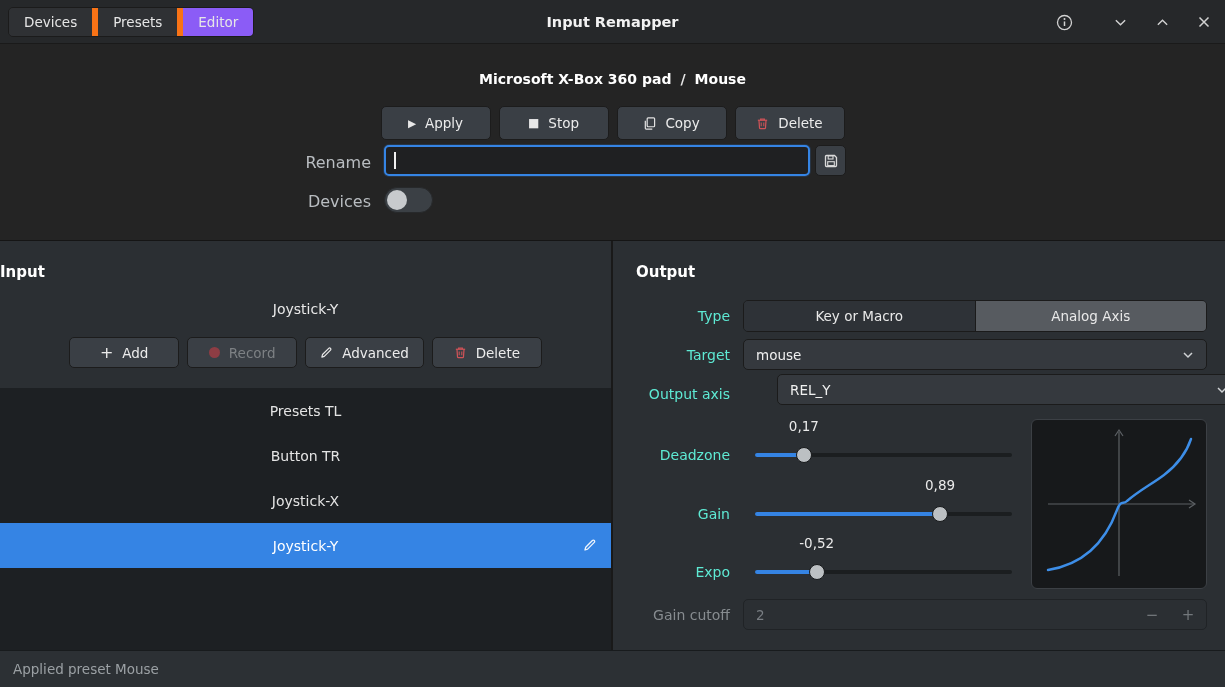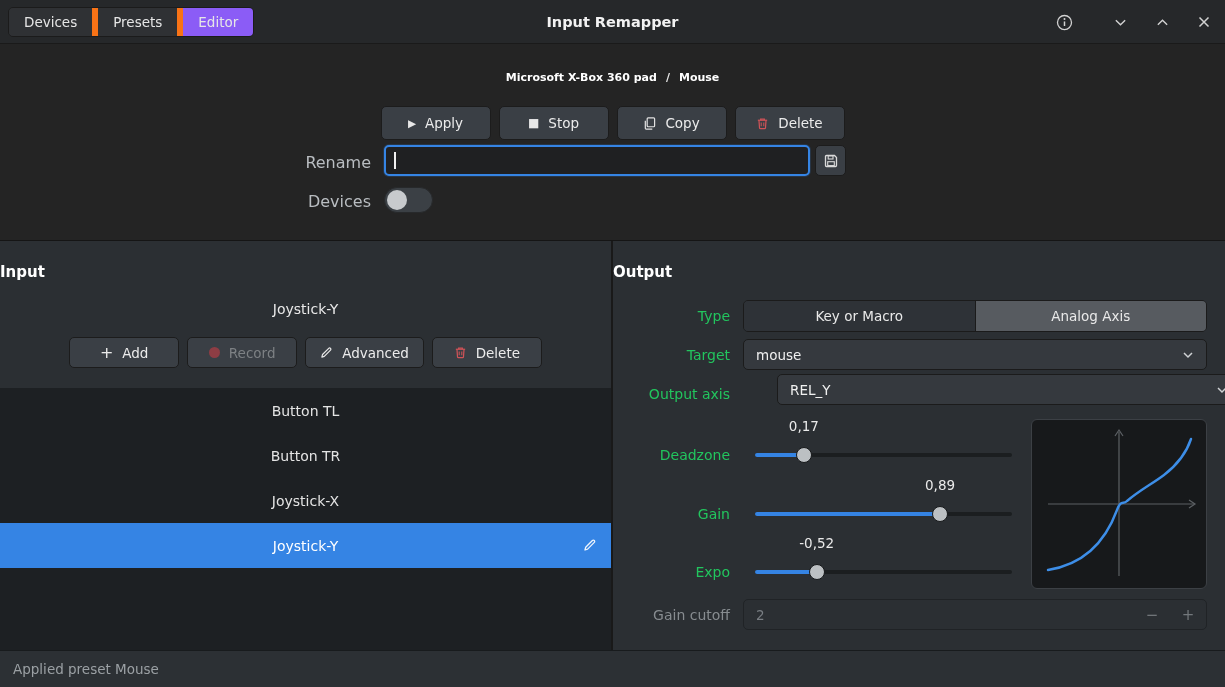--- a/index.html
+++ b/index.html
@@ -23,21 +23,21 @@
     justify-content:center; font-weight:bold; font-size:14.5px; color:#f2f2f2;
     pointer-events:none; }
   .win-icons { position:absolute; right:12px; top:0; height:44px; display:flex;
     align-items:center; gap:24px; }
   .win-icons .ic { display:flex; align-items:center; justify-content:center; width:18px; height:18px; }
   .win-icons .ic.info { margin-right:14px; }
 
   
   .top-section { position:absolute; top:44px; left:0; width:1225px; height:196px; background:#242424; }
   .preset-heading { position:absolute; top:27px; width:100%; text-align:center;
-    font-weight:bold; font-size:11px; color:#ffffff; }
+    font-weight:bold; font-size:14px; color:#ffffff; }
   .preset-heading .sep { margin:0 9px; color:#e8e8e8; }
 
   .btn { height:34px; min-width:110px; padding:0 14px; background:#3a3f45;
     border:1px solid #1c1c1c; border-radius:5px; color:#ececec; font-size:13.5px;
     display:flex; align-items:center; justify-content:center; gap:9px; cursor:default; }
   .btn .glyph { font-size:10.5px; line-height:1; color:#e8e8e8; }
   .btn.disabled { color:#7d8184; }
   .action-row { position:absolute; top:62px; left:0; width:100%; display:flex;
     justify-content:center; gap:8px; }
 
@@ -54,41 +54,41 @@
   .switch { position:absolute; left:384px; top:143px; width:49px; height:26px;
     background:#3b4045; border:1px solid #27292b; border-radius:13px; }
   .switch .knob { position:absolute; left:2px; top:2px; width:20px; height:20px;
     border-radius:50%; background:#c7cacd; }
 
   .h-divider { position:absolute; top:240px; left:0; width:1225px; height:1px; background:#151515; }
   .v-divider { position:absolute; top:241px; left:611px; width:2px; height:409px; background:#191919; }
 
   
   .left-pane { position:absolute; top:241px; left:0; width:611px; height:409px; background:#2b2f33; }
-  .right-pane { position:absolute; top:241px; left:613px; width:612px; height:409px; background:#2b2f33; }
+  .right-pane { position:absolute; top:241px; left:613px; width:612px; height:409px; background:#2b2f33;padding-left:23px; }
   .pane-title { position:absolute; top:22px; width:100%; 
     font-weight:bold; font-size:15px; color:#ffffff; }
 
   .current-input { position:absolute; top:60px; width:100%; text-align:center;
     font-size:14px; color:#e9e9e9; }
   .input-actions { position:absolute; top:96px; width:100%; display:flex;
     justify-content:center; gap:8px; }
   .btn.small { height:31px; min-width:110px; }
   .plus-glyph { font-size:16px; line-height:1; color:#eaeaea; }
   .rec-dot { width:11px; height:11px; border-radius:50%; background:#8e3d44; }
 
   .input-list { position:absolute; top:147px; left:0; right:0; bottom:0; background:#1d2023; }
   .list-row { height:45px; display:flex; align-items:center; justify-content:center;
     font-size:14px; color:#e4e4e4; position:relative; }
   .list-row.selected { background:#3584e4; color:#ffffff; }
   .list-row .edit-icon { position:absolute; right:14px; top:15px; }
 
   
   .plabel { position:absolute; left:0; width:117px; text-align:right;
-    font-size:14px; color:#22c55e; }
+    font-size:14px; color:#5eead4; }
   .plabel.dim { color:#878c90; }
 
   .seg { position:absolute; left:130px; top:59px; width:464px; height:32px; display:flex;
     border:1px solid #1b1b1b; border-radius:5px; overflow:hidden; }
   .seg-opt { flex:1; display:flex; align-items:center; justify-content:center;
     font-size:13.5px; background:#2e3237; color:#e9e9e9; border-right:1px solid #1b1b1b; }
   .seg-opt:last-child { border-right:none; }
   .seg-opt.active { background:#575b60; }
 
   .dropdown { position:absolute; left:130px; width:464px; height:31px;
@@ -247,21 +247,21 @@
           <path d="M5 3.5 V2.2 h4 v1.3" stroke="#d05358" stroke-width="1.3" fill="none"></path>
           <path d="M3.2 3.5 l0.6 8.2 a1 1 0 0 0 1 0.9 h4.4 a1 1 0 0 0 1 -0.9 l0.6-8.2" fill="none" stroke="#d05358" stroke-width="1.3"></path>
           <path d="M5.6 6 v4 M8.4 6 v4" stroke="#d05358" stroke-width="1.1"></path>
         </svg>
       </span>
       <span>Delete</span>
     </div>
   </div>
 
   <div class="input-list">
-    <div class="list-row">Button TL</div>
+    <div class="list-row">Presets TL</div>
     <div class="list-row">Button TR</div>
     <div class="list-row">Joystick-X</div>
     <div class="list-row selected">
       <span>Joystick-Y</span>
       <span class="edit-icon">
         <svg viewBox="0 0 14 14" width="14" height="14">
           <path d="M2 12 l0.7-2.8 L9.4 2.5 a1.3 1.3 0 0 1 1.9 1.9 L4.6 11.1 Z" fill="none" stroke="#eef4fc" stroke-width="1.3" stroke-linejoin="round"></path>
         </svg>
       </span>
     </div>

